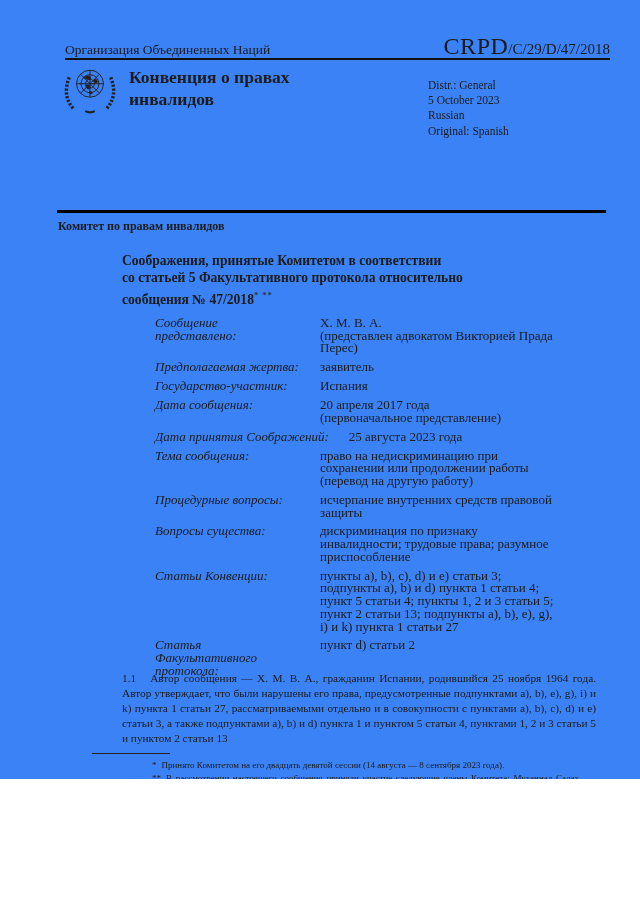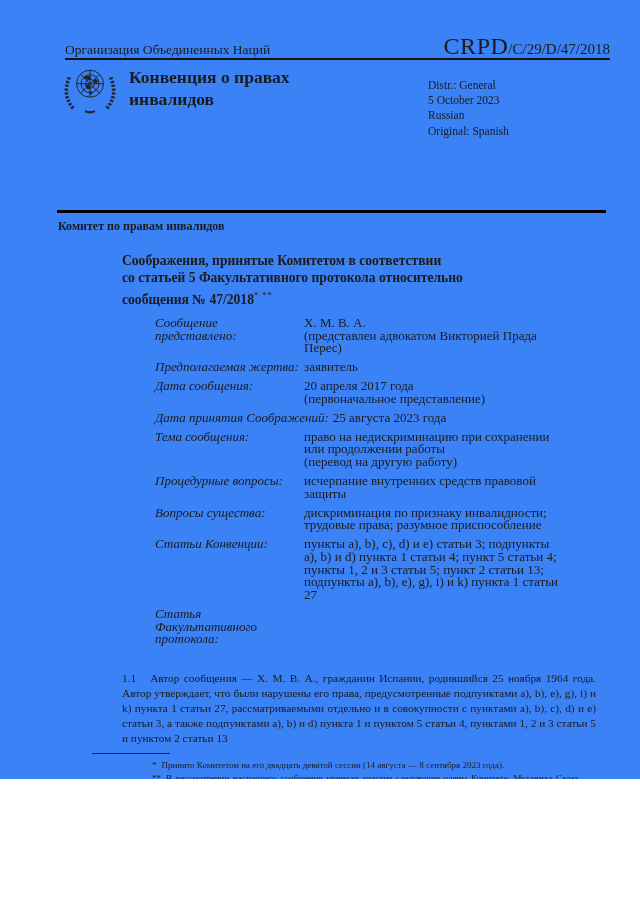--- a/index.html
+++ b/index.html
@@ -23,21 +23,21 @@
   
   .doc-title{position:absolute;top:252px;left:122px;width:360px;font-size:13.6px;
              font-weight:700;line-height:17.4px;}
   .doc-title .t-text{white-space:pre-line;}
   .fn-marks{font-size:8.5px;vertical-align:6px;letter-spacing:1px;font-weight:700;color:#333;}
   
   .meta{position:absolute;top:317px;left:155px;width:406px;font-size:13px;line-height:12.7px;}
   .meta-row{display:flex;margin-bottom:6.2px;}
   .meta-label{flex:0 0 145px;font-style:italic;padding-right:4px;}
   .meta-label.nowrap{white-space:nowrap;}
-  .meta-value{flex:1;white-space:pre-line;}
+  .meta-value{flex:1;white-space:pre-line;margin-left:16px;}
   
   .para{position:absolute;top:671px;left:122px;width:474px;font-size:11.3px;
         line-height:14.9px;text-align:justify;}
   .para-num{padding-right:14px;}
   
   .fn-rule{position:absolute;top:753px;left:92px;width:78px;height:1.2px;background:#222;}
   .footnotes{position:absolute;top:760px;left:103px;width:436px;font-size:9px;line-height:11.5px;
              text-align:justify;margin-left:40px;}
   .footnote{text-indent:9px;margin-bottom:1px;}
   .fn-mark{padding-right:5px;}
@@ -110,20 +110,24 @@
     <div class="meta-row">
       <span class="meta-label">Сообщение представлено:</span>
       <span class="meta-value">Х. М. В. А.
 (представлен адвокатом Викторией Прада Перес)</span>
     </div>
     <div class="meta-row">
       <span class="meta-label">Предполагаемая жертва:</span>
       <span class="meta-value">заявитель</span>
     </div>
     <div class="meta-row">
+      <span class="meta-label">Государство-участник:</span>
+      <span class="meta-value">Испания</span>
+    </div>
+    <div class="meta-row">
       <span class="meta-label">Дата сообщения:</span>
       <span class="meta-value">20 апреля 2017 года
 (первоначальное представление)</span>
     </div>
     <div class="meta-row">
       <span class="meta-label nowrap">Дата принятия Соображений:</span>
       <span class="meta-value">25 августа 2023 года</span>
     </div>
     <div class="meta-row">
       <span class="meta-label">Тема сообщения:</span>
@@ -137,20 +141,21 @@
     <div class="meta-row">
       <span class="meta-label">Вопросы существа:</span>
       <span class="meta-value">дискриминация по признаку инвалидности; трудовые права; разумное приспособление</span>
     </div>
     <div class="meta-row">
       <span class="meta-label">Статьи Конвенции:</span>
       <span class="meta-value">пункты a), b), c), d) и e) статьи 3; подпункты a), b) и d) пункта 1 статьи 4; пункт 5 статьи 4; пункты 1, 2 и 3 статьи 5; пункт 2 статьи 13; подпункты a), b), e), g), i) и k) пункта 1 статьи 27</span>
     </div>
     <div class="meta-row">
       <span class="meta-label">Статья Факультативного протокола:</span>
+      <span class="meta-value">пункт d) статьи 2</span>
     </div>
   </div>
 
   <div class="para">
     <span class="para-num">1.1</span><span>Автор сообщения — Х. М. В. А., гражданин Испании, родившийся 25 ноября 1964 года. Автор утверждает, что были нарушены его права, предусмотренные подпунктами a), b), e), g), i) и k) пункта 1 статьи 27, рассматриваемыми отдельно и в совокупности с пунктами a), b), c), d) и e) статьи 3, а также подпунктами a), b) и d) пункта 1 и пунктом 5 статьи 4, пунктами 1, 2 и 3 статьи 5 и пунктом 2 статьи 13</span>
   </div>
 
   <div class="fn-rule"></div>
   <div class="footnotes">
     <div class="footnote">

